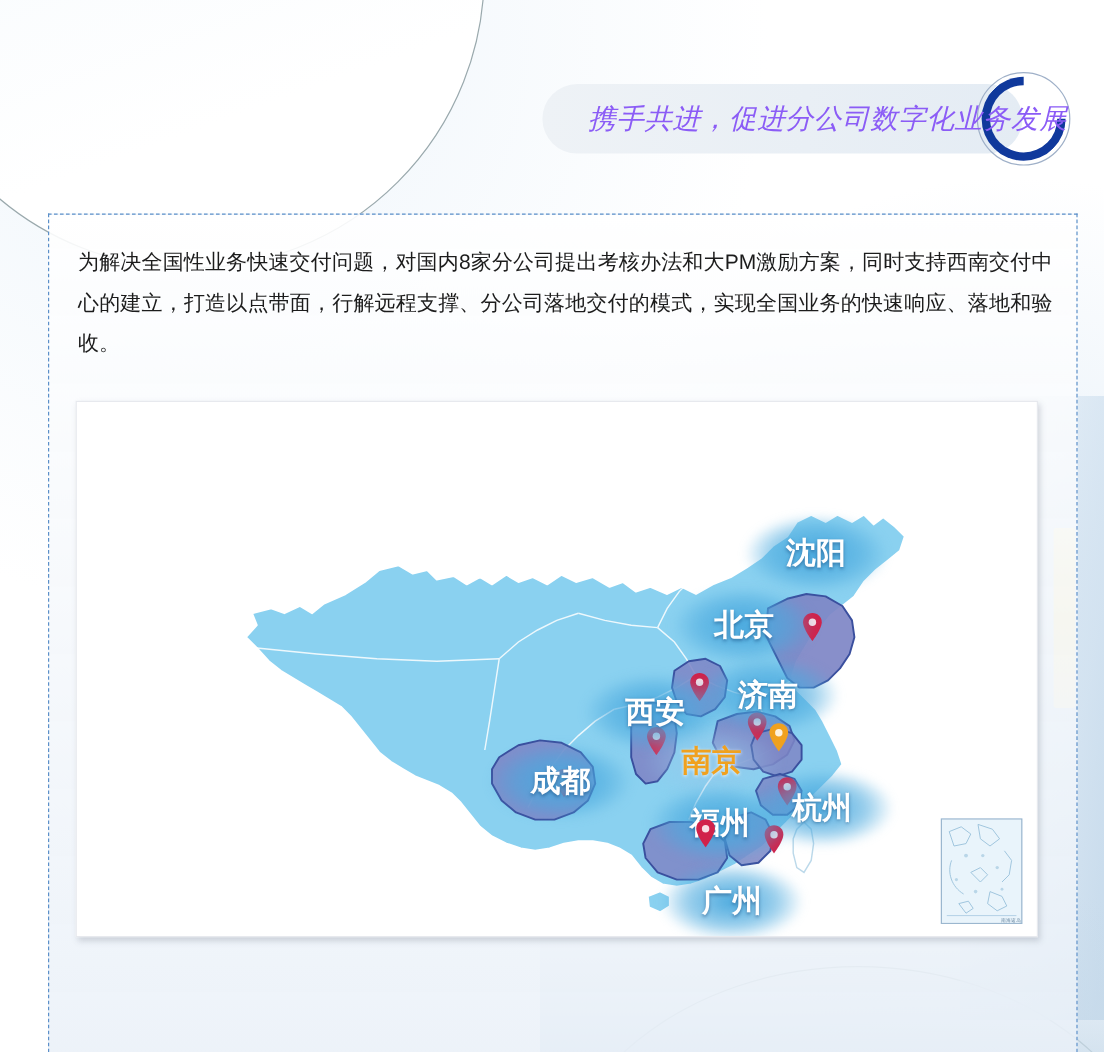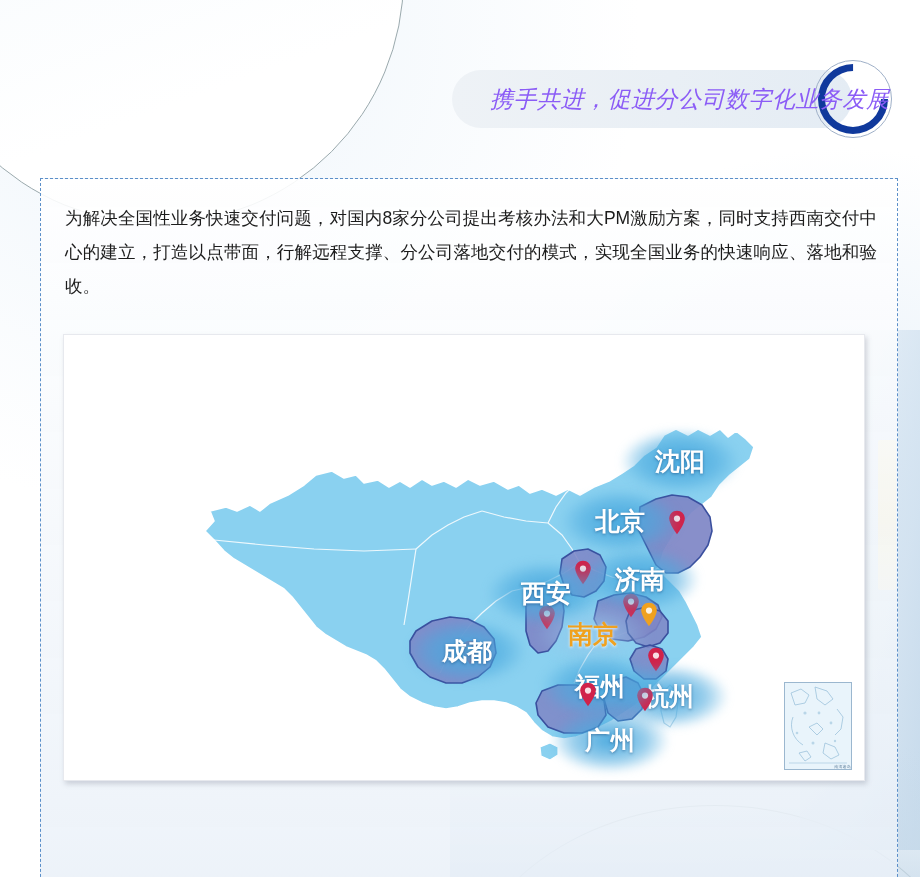--- a/index.html
+++ b/index.html
@@ -272,41 +272,41 @@
           <div class="city" style="left: 403px; top: 316px;">
             <div class="glow"></div>
             <div class="name">成都</div>
           </div>
           <div class="pin" style="left: 592px; top: 337px;">
             <svg viewBox="0 0 18 25">
               <path d="M9 0.8C4.6 0.8 1.2 4.2 1.2 8.5c0 5.6 7.8 15.7 7.8 15.7s7.8-10.1 7.8-15.7C16.8 4.2 13.4 0.8 9 0.8z" fill="#d1224a"></path>
               <circle cx="9" cy="8.6" r="3.1" fill="#ffffff" fill-opacity="0.85"></circle>
             </svg>
           </div>
-          <div class="city" style="left: 605px; top: 338px; margin-top: 23px;">
+          <div class="city" style="left: 621px; top: 338px;">
             <div class="glow"></div>
             <div class="name">杭州</div>
           </div>
           <div class="pin" style="left: 581px; top: 377px;">
             <svg viewBox="0 0 18 25">
               <path d="M9 0.8C4.6 0.8 1.2 4.2 1.2 8.5c0 5.6 7.8 15.7 7.8 15.7s7.8-10.1 7.8-15.7C16.8 4.2 13.4 0.8 9 0.8z" fill="#d1224a"></path>
               <circle cx="9" cy="8.6" r="3.1" fill="#ffffff" fill-opacity="0.85"></circle>
             </svg>
           </div>
           <div class="city" style="left: 536px; top: 351px;">
             <div class="glow"></div>
             <div class="name">福州</div>
           </div>
           <div class="pin" style="left: 524px; top: 372px;">
             <svg viewBox="0 0 18 25">
               <path d="M9 0.8C4.6 0.8 1.2 4.2 1.2 8.5c0 5.6 7.8 15.7 7.8 15.7s7.8-10.1 7.8-15.7C16.8 4.2 13.4 0.8 9 0.8z" fill="#d1224a"></path>
               <circle cx="9" cy="8.6" r="3.1" fill="#ffffff" fill-opacity="0.85"></circle>
             </svg>
           </div>
-          <div class="city" style="left: 546px; top: 405px;">
+          <div class="city" style="left: 546px; top: 416px;">
             <div class="glow"></div>
             <div class="name">广州</div>
           </div>
         </div>
 
       <div class="inset">
         <svg viewBox="0 0 66 86">
           <rect x="0" y="0" width="66" height="86" fill="#e9f4fb"></rect>
           <g fill="none" stroke="#9dc3dc" stroke-width=".8">
             <path d="M6 10 L16 6 L24 12 L20 20 L10 22 Z"></path>

